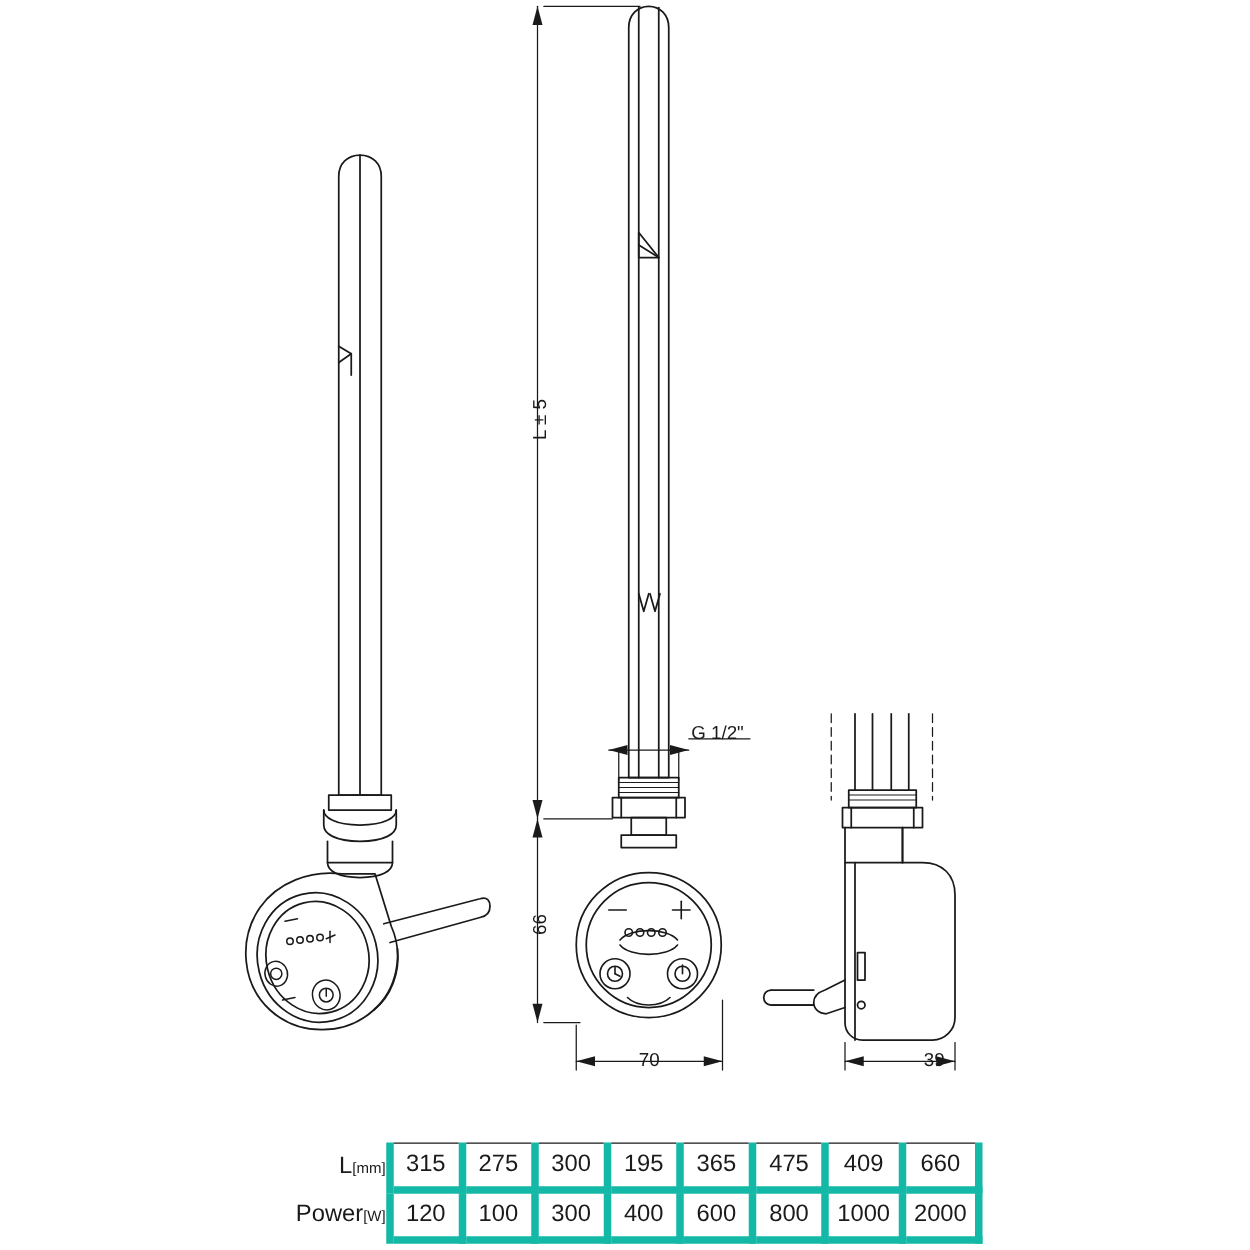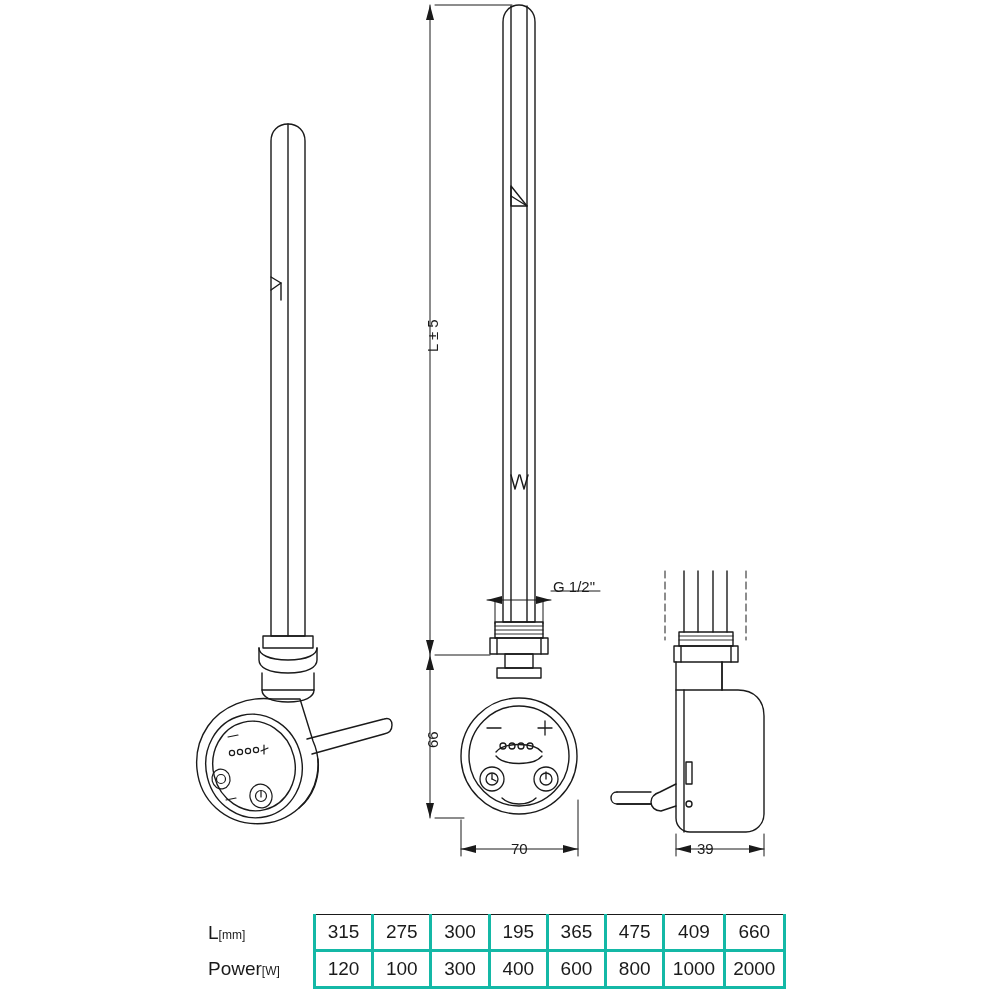--- a/index.html
+++ b/index.html
@@ -40,31 +40,31 @@
   }
   
   #spec-table {
     position: absolute;
     left: 186px;
     top: 914px;
     width: 600px;
     border-collapse: collapse;
   }
   #spec-table td {
-    border: 3px solid #14b8a6;
+    border: 6px solid #14b8a6;
     height: 34px;
     text-align: center;
     font-size: 19px;
     font-family: "Liberation Sans", sans-serif;
     color: #1a1a1a;
     padding: 0;
   }
   #spec-table td.rowhead {
     width: 113px;
-    text-align: left;
+    text-align: right;
     padding-left: 22px;
     border-left: none;
     border-top: none;
     border-bottom: none;
   }
   #spec-table tr:first-child td { border-top: 1px solid #1a1a1a; }
   #spec-table tr:first-child td.rowhead { border-top: none; }
   #spec-table td.rowhead .unit {
     font-size: 12px;
   }
@@ -248,21 +248,21 @@
   </svg>
 
   <div class="lbl rot" style="left:424px; top:352px;">L ± 5</div>
 
   <div class="lbl" style="left:553px; top:578px;">G 1/2"</div>
 
   <div class="lbl rot" style="left:424px; top:748px;">66</div>
 
   <div class="lbl" style="left:511px; top:840px;">70</div>
 
-  <div class="lbl" style="left:697px; top:840px;">39</div>
+  <div class="lbl" style="left:739px; top:840px;">39</div>
 
   <table id="spec-table">
     <tbody>
       <tr>
         <td class="rowhead">
           <span>L</span><span class="unit">[mm]</span>
         </td>
         <td class="val">315</td>
         <td class="val">275</td>
         <td class="val">300</td>

